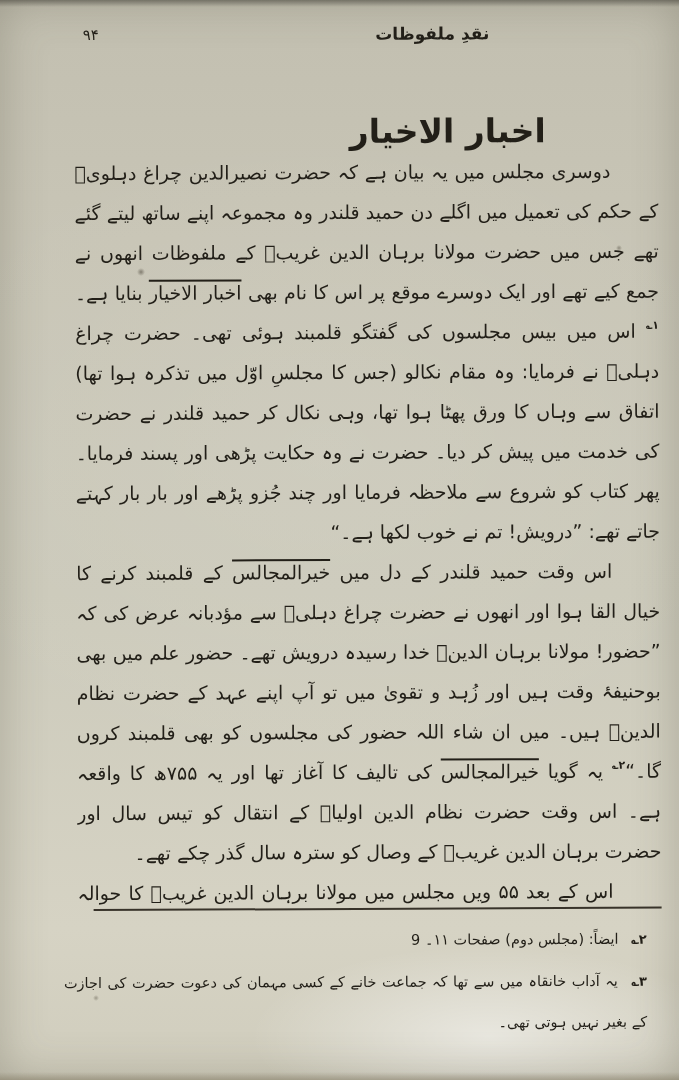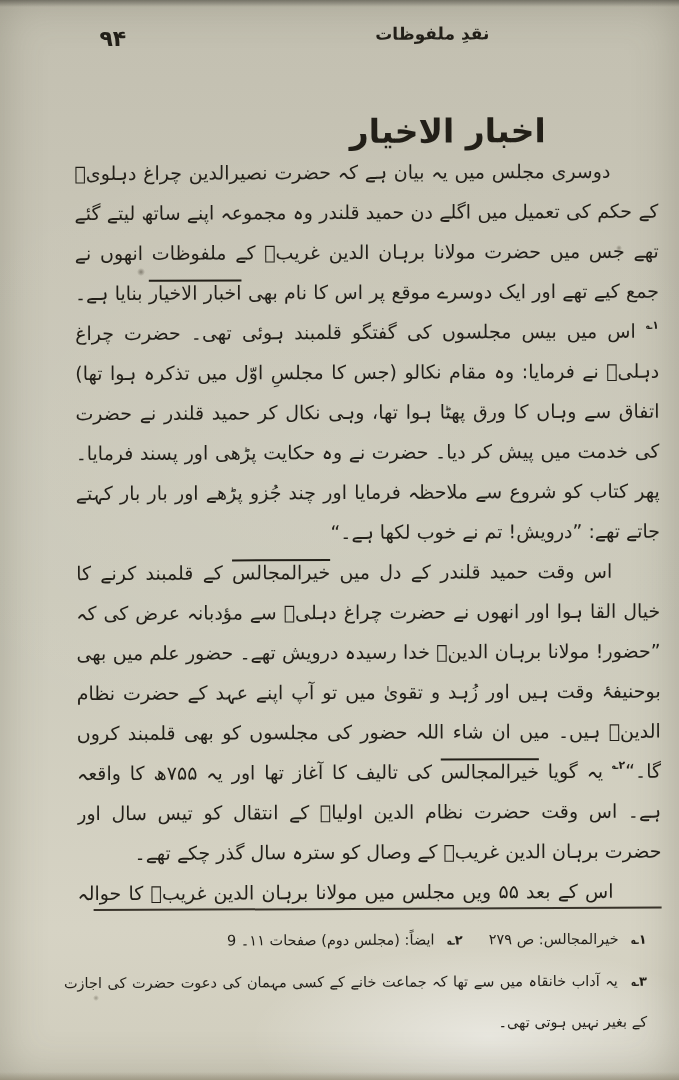--- a/index.html
+++ b/index.html
@@ -36,21 +36,21 @@
     transform:rotate(-0.25deg);
     direction:rtl;
   }
   .running-title{
     position:absolute;top:24px;left:190px;right:0;
     text-align:center;font-size:17px;font-weight:bold;
     letter-spacing:0.5px;
   }
   .page-number{
     position:absolute;top:25px;left:85px;width:60px;
-    text-align:center;font-size:22px;font-weight:bold;direction:ltr;
+    text-align:left;font-size:15px;font-weight:normal;direction:ltr;
   }
   .section-heading{
     position:absolute;top:90px;left:220px;right:0;
     text-align:center;font-size:33px;font-weight:bold;
   }
   .article{
     position:absolute;top:152px;right:19px;left:76px;height:756px;
     overflow:hidden;
     font-size:19px;line-height:40px;
     text-align:justify;text-justify:inter-word;
@@ -90,24 +90,20 @@
       <p class="para"><span>دوسری مجلس میں یہ بیان ہے کہ حضرت نصیرالدین چراغ دہلویؒ کے حکم کی تعمیل میں اگلے دن حمید قلندر وہ مجموعہ اپنے ساتھ لیتے گئے تھے جس میں حضرت مولانا برہان الدین غریبؒ کے ملفوظات انھوں نے جمع کیے تھے اور ایک دوسرے موقع پر اس کا نام بھی </span><span class="ov">اخبار الاخیار</span><span> بنایا ہے۔</span><sup class="fnref">۱؎</sup><span> اس میں بیس مجلسوں کی گفتگو قلمبند ہوئی تھی۔ حضرت چراغ دہلیؒ نے فرمایا: وہ مقام نکالو (جس کا مجلسِ اوّل میں تذکرہ ہوا تھا) اتفاق سے وہاں کا ورق پھٹا ہوا تھا، وہی نکال کر حمید قلندر نے حضرت کی خدمت میں پیش کر دیا۔ حضرت نے وہ حکایت پڑھی اور پسند فرمایا۔ پھر کتاب کو شروع سے ملاحظہ فرمایا اور چند جُزو پڑھے اور بار بار کہتے جاتے تھے: ”درویش! تم نے خوب لکھا ہے۔“</span></p>
       <p class="para"><span>اس وقت حمید قلندر کے دل میں </span><span class="ov">خیرالمجالس</span><span> کے قلمبند کرنے کا خیال القا ہوا اور انھوں نے حضرت چراغ دہلیؒ سے مؤدبانہ عرض کی کہ ”حضور! مولانا برہان الدینؒ خدا رسیدہ درویش تھے۔ حضور علم میں بھی بوحنیفۂ وقت ہیں اور زُہد و تقویٰ میں تو آپ اپنے عہد کے حضرت نظام الدینؒ ہیں۔ میں ان شاء اللہ حضور کی مجلسوں کو بھی قلمبند کروں گا۔“</span><sup class="fnref">۲؎</sup><span> یہ گویا </span><span class="ov">خیرالمجالس</span><span> کی تالیف کا آغاز تھا اور یہ ۷۵۵ھ کا واقعہ ہے۔ اس وقت حضرت نظام الدین اولیاؒ کے انتقال کو تیس سال اور حضرت برہان الدین غریبؒ کے وصال کو سترہ سال گذر چکے تھے۔</span></p>
       <p class="para"><span>اس کے بعد ۵۵ ویں مجلس میں مولانا برہان الدین غریبؒ کا حوالہ ملتا ہے۔ حضرت چراغ دہلیؒ نے فرمایا: ”جب یہ دُعا گو اودھ سے (دہلی) آتا تھا تو مولانا برہان الدین غریبؒ کے احباب امیر خسرو، امیر حسن اور دوسرے دوست جب سُن لیتے تھے کہ فقیر آ رہا ہے تو چند روز تک دعوتوں کا سلسلہ رکھتے تھے۔ جب میں یہاں پہنچتا تھا تو متواتر دعوتیں ہوتی تھیں۔ استدعا کے وقت شیخ کی خدمت میں عرضداشت کی جاتی تھی کہ فلاں کو بھیج دیں </span></p>
     </div>
 
     <hr class="footnote-divider">
 
     <div class="footnotes">
       <div class="fn-row">
         <span class="fn-item">
-          <span class="fn-marker">۱؎</span>
-          <span class="fn-text">خیرالمجالس: ص ۲۷۹</span>
-        </span>
-        <span class="fn-item">
           <span class="fn-marker">۲؎</span>
           <span class="fn-text">ایضاً: (مجلس دوم) صفحات ۱۱۔ 9</span>
         </span>
       </div>
       <div class="fn-row">
         <span class="fn-item">
           <span class="fn-marker">۳؎</span>
           <span class="fn-text">یہ آداب خانقاہ میں سے تھا کہ جماعت خانے کے کسی مہمان کی دعوت حضرت کی اجازت کے بغیر نہیں ہوتی تھی۔</span>
         </span>
       </div>

